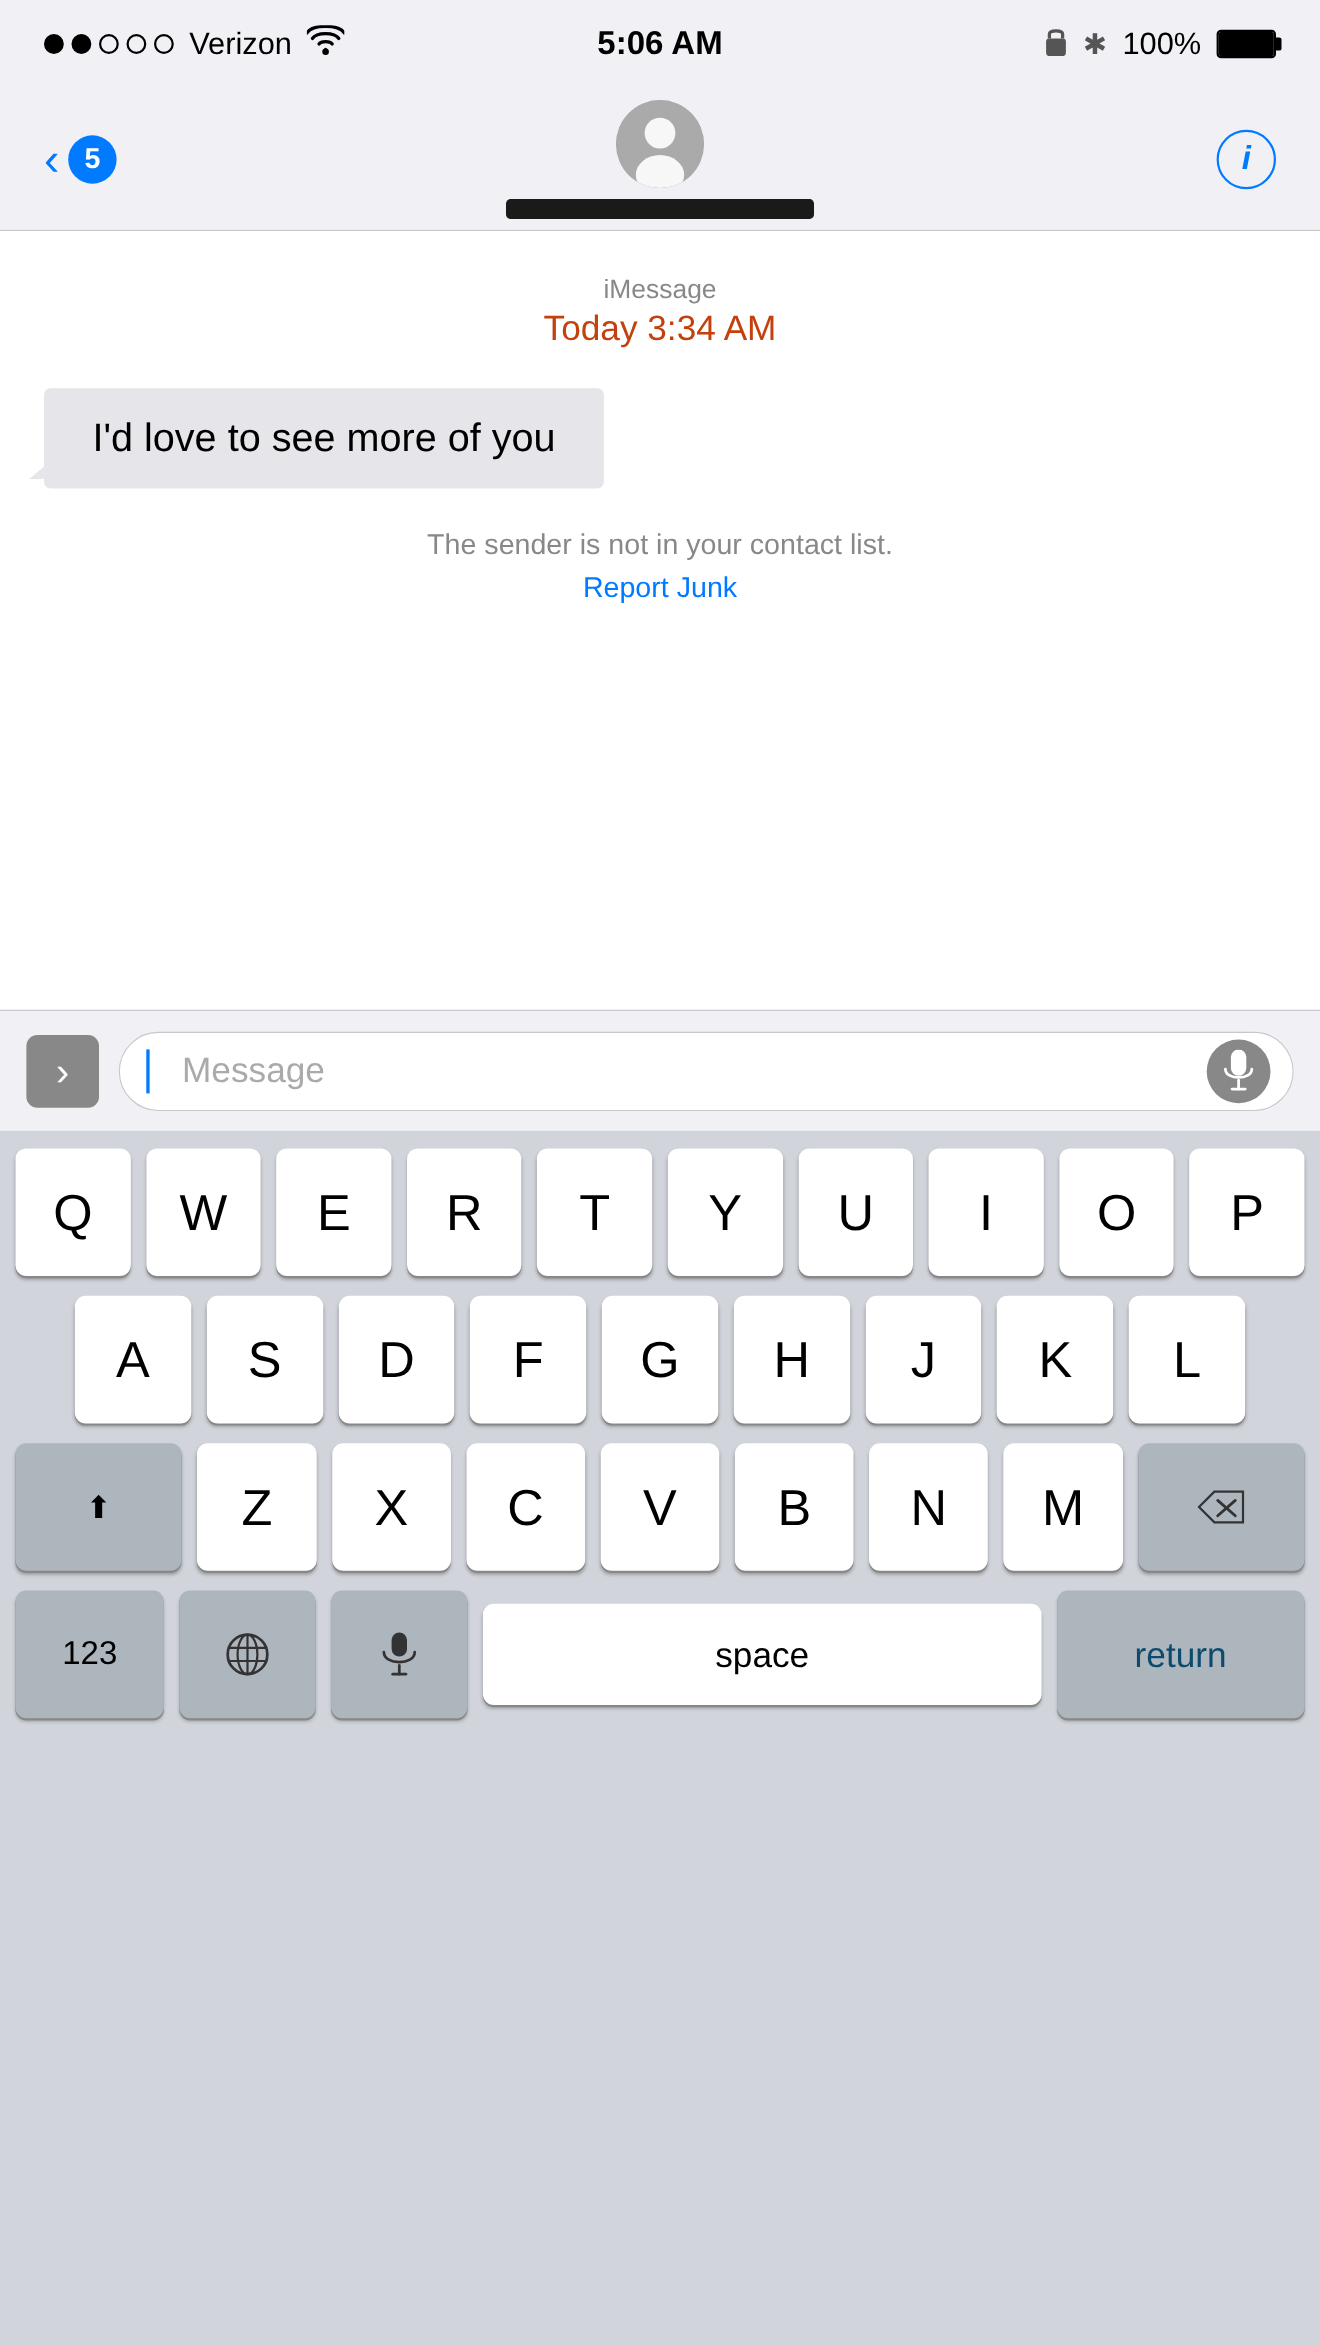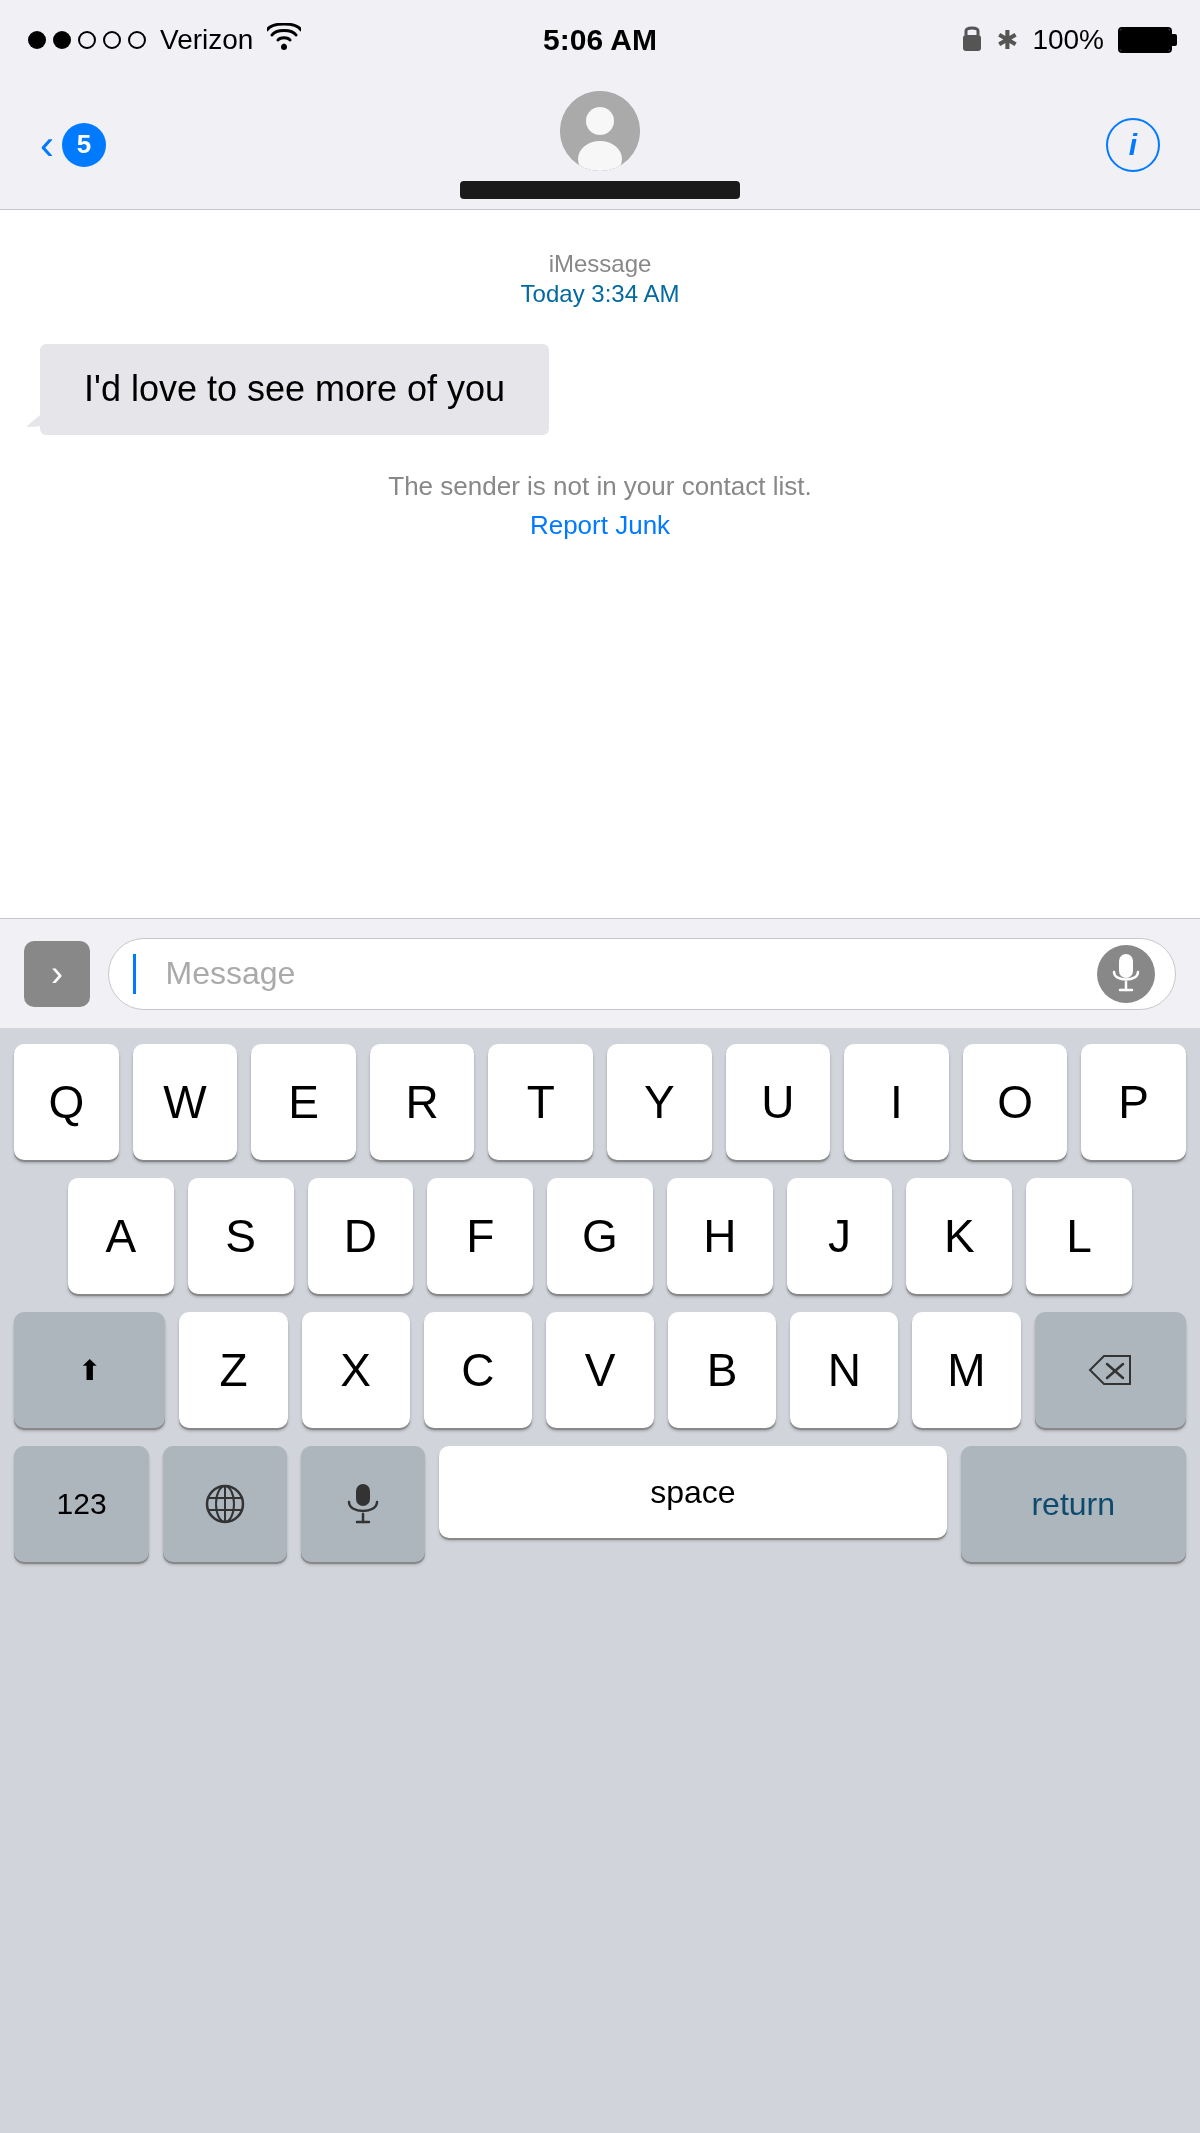--- a/index.html
+++ b/index.html
@@ -15,21 +15,21 @@
     }
 
     
     .status-bar {
       width: 100%;
       height: 80px;
       background: #f0f0f5;
       display: flex;
       align-items: center;
       justify-content: space-between;
-      padding: 0 28px;
+      padding: 0 40px;
       position: relative;
     }
 
     .status-left {
       display: flex;
       align-items: center;
       gap: 14px;
     }
 
     .signal-dots {
@@ -211,22 +211,22 @@
       font-size: 24px;
       color: #888;
     }
 
     .timestamp {
       text-align: center;
       margin-bottom: 36px;
     }
 
     .timestamp-text {
-      font-size: 24px;
-      color: #0369a1;
+      font-size: 32px;
+      color: #c2410c;
     }
 
     .message-bubble-row {
       display: flex;
       align-items: flex-end;
       margin-bottom: 36px;
     }
 
     .bubble {
       background: #e5e5ea;
@@ -599,21 +599,21 @@
       <div class="key key-dark key-backspace key-special">
         <svg width="44" height="32" viewBox="0 0 44 32" fill="none">
           <path d="M16 2 L2 16 L16 30 L42 30 L42 2 Z" stroke="#333" stroke-width="2" fill="none"></path>
           <line x1="19" y1="10" x2="35" y2="24" stroke="#333" stroke-width="2.5" stroke-linecap="round"></line>
           <line x1="35" y1="10" x2="19" y2="24" stroke="#333" stroke-width="2.5" stroke-linecap="round"></line>
         </svg>
       </div>
     </div>
   </div>
 
-  <div class="bottom-row" style="margin-top: 18px;">
+  <div class="bottom-row" style="margin-top: 18px; align-items: center;">
     <div class="key-numbers key-special">123</div>
     <div class="key-globe">
       <svg width="44" height="44" viewBox="0 0 44 44" fill="none">
         <circle cx="22" cy="22" r="18" stroke="#333" stroke-width="2.5" fill="none"></circle>
         <ellipse cx="22" cy="22" rx="9" ry="18" stroke="#333" stroke-width="2" fill="none"></ellipse>
         <line x1="4" y1="16" x2="40" y2="16" stroke="#333" stroke-width="2"></line>
         <line x1="4" y1="28" x2="40" y2="28" stroke="#333" stroke-width="2"></line>
         <line x1="22" y1="4" x2="22" y2="40" stroke="#333" stroke-width="2"></line>
       </svg>
     </div>

